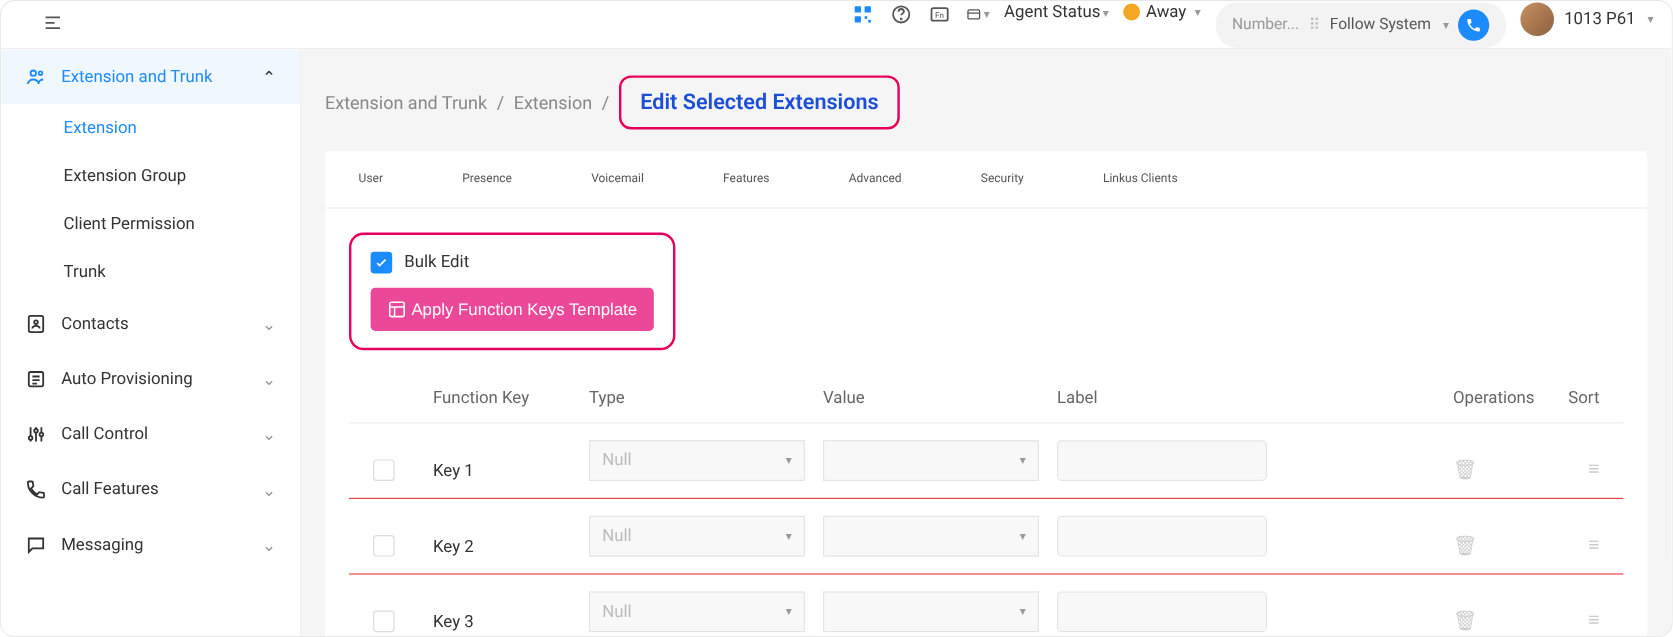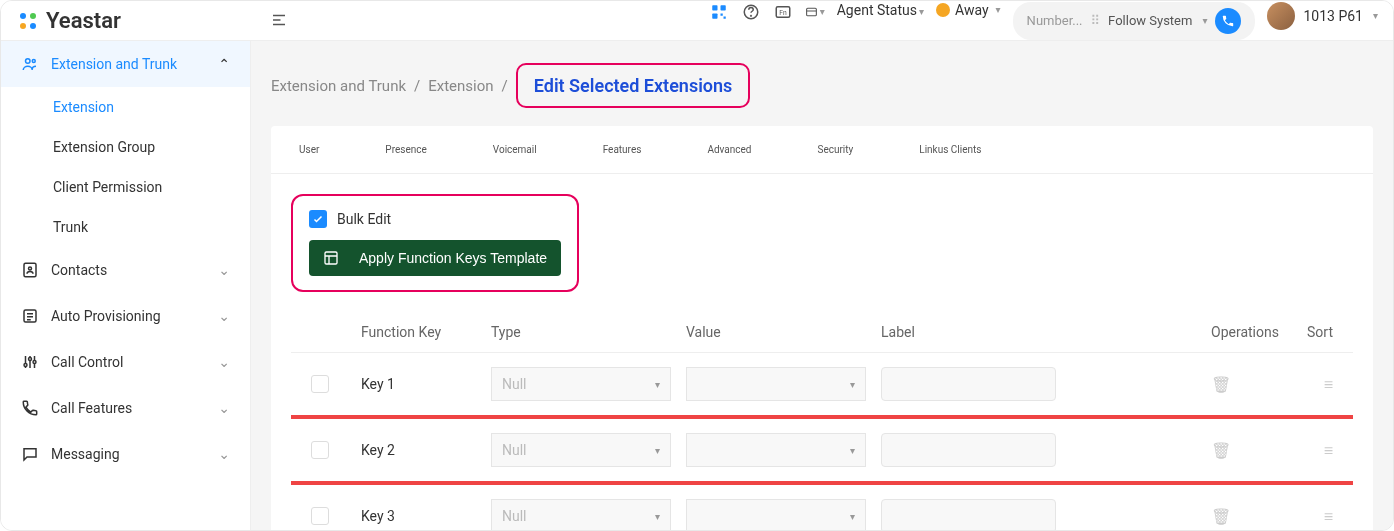--- a/index.html
+++ b/index.html
@@ -216,46 +216,46 @@
       width: 18px;
       height: 18px;
       background: #1b8bff;
       border-radius: 3px;
       display: flex;
       align-items: center;
       justify-content: center;
       color: #fff;
     }
     .apply-btn {
-      background: #14532d;
+      background: #ec4899;
       color: #fff;
       border: none;
       padding: 10px 14px;
       border-radius: 4px;
       font-size: 14px;
       cursor: pointer;
       display: flex;
       align-items: center;
-      gap: 20px;
+      gap: 4px;
     }
     .table {
       margin: 0 20px;
     }
     .thead {
       display: flex;
       padding: 12px 0;
       border-bottom: 1px solid #eee;
       color: #666;
       font-size: 14px;
     }
     .trow {
       display: flex;
-      align-items: center;
+      align-items: flex-end;
       padding: 14px 0;
-      border-bottom: 4px solid #ef4444;
+      border-bottom: 1px solid #ef4444;
     }
     .col-check { width: 70px; padding-left: 20px; }
     .col-key { width: 130px; }
     .col-type { width: 195px; }
     .col-value { width: 195px; }
     .col-label { width: 200px; }
     .col-ops { flex: 1; text-align: left; padding-left: 130px; }
     .col-sort { width: 60px; text-align: right; padding-right: 20px; }
     .row-check {
       width: 18px;
@@ -292,29 +292,20 @@
       font-size: 10px;
       color: #999;
       margin-left: 2px;
     }
   </style>
 </head>
 <body>
 
 <div class="app">
   <div class="topbar">
-    <div class="logo">
-      <svg class="logo-icon" viewBox="0 0 24 24">
-        <circle cx="7" cy="7" r="3" fill="#1b8bff"></circle>
-        <circle cx="17" cy="7" r="3" fill="#4fc951"></circle>
-        <circle cx="7" cy="17" r="3" fill="#f5a623"></circle>
-        <circle cx="17" cy="17" r="3" fill="#1b8bff"></circle>
-      </svg>
-      <span class="logo-text">Yeastar</span>
-    </div>
     <div class="topbar-icons">
       <span class="icon-btn">
         <svg width="18" height="18" viewBox="0 0 24 24" fill="none" stroke="currentColor" stroke-width="2">
             <path d="M4 6h16M4 12h10M4 18h16"></path>
           </svg>
       </span>
     </div>
     <div class="topbar-right">
       <span class="icon-btn" style="color:#1b8bff;">
         <svg width="18" height="18" viewBox="0 0 24 24" fill="currentColor">

